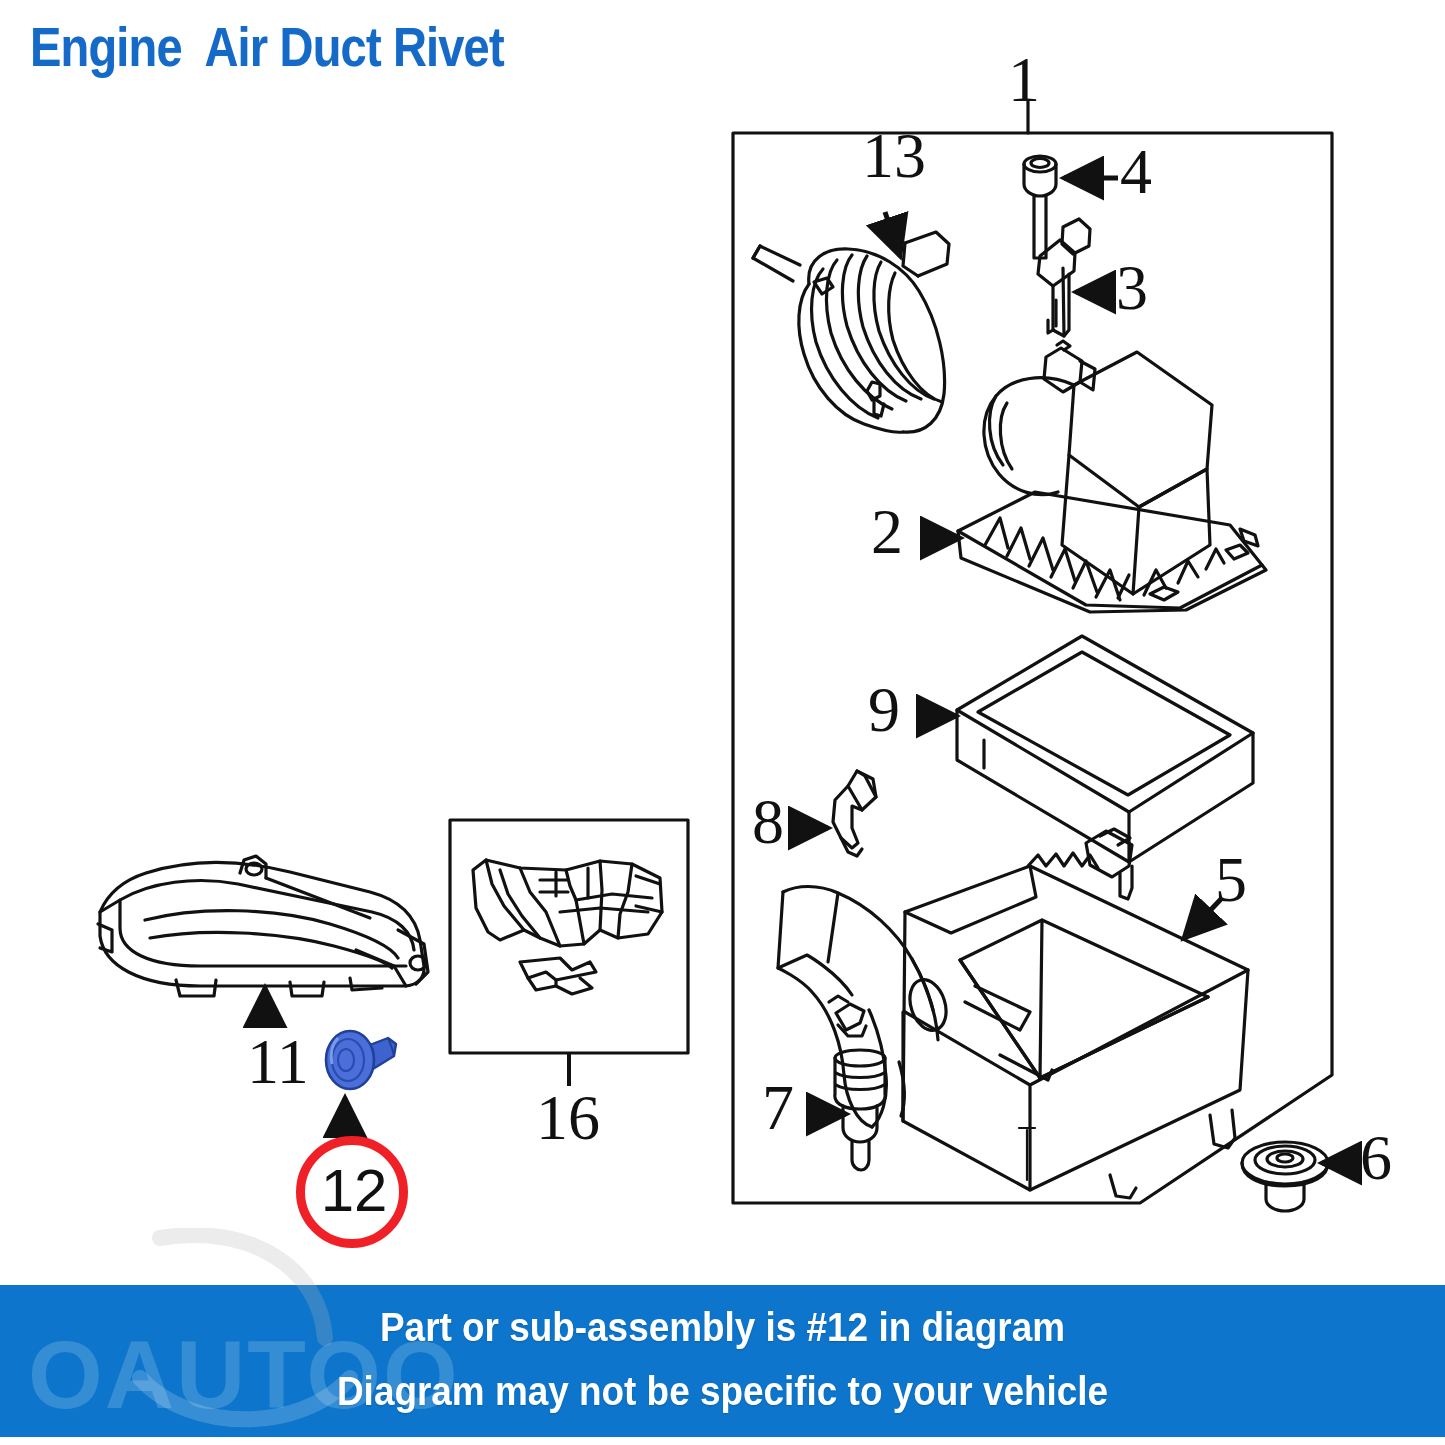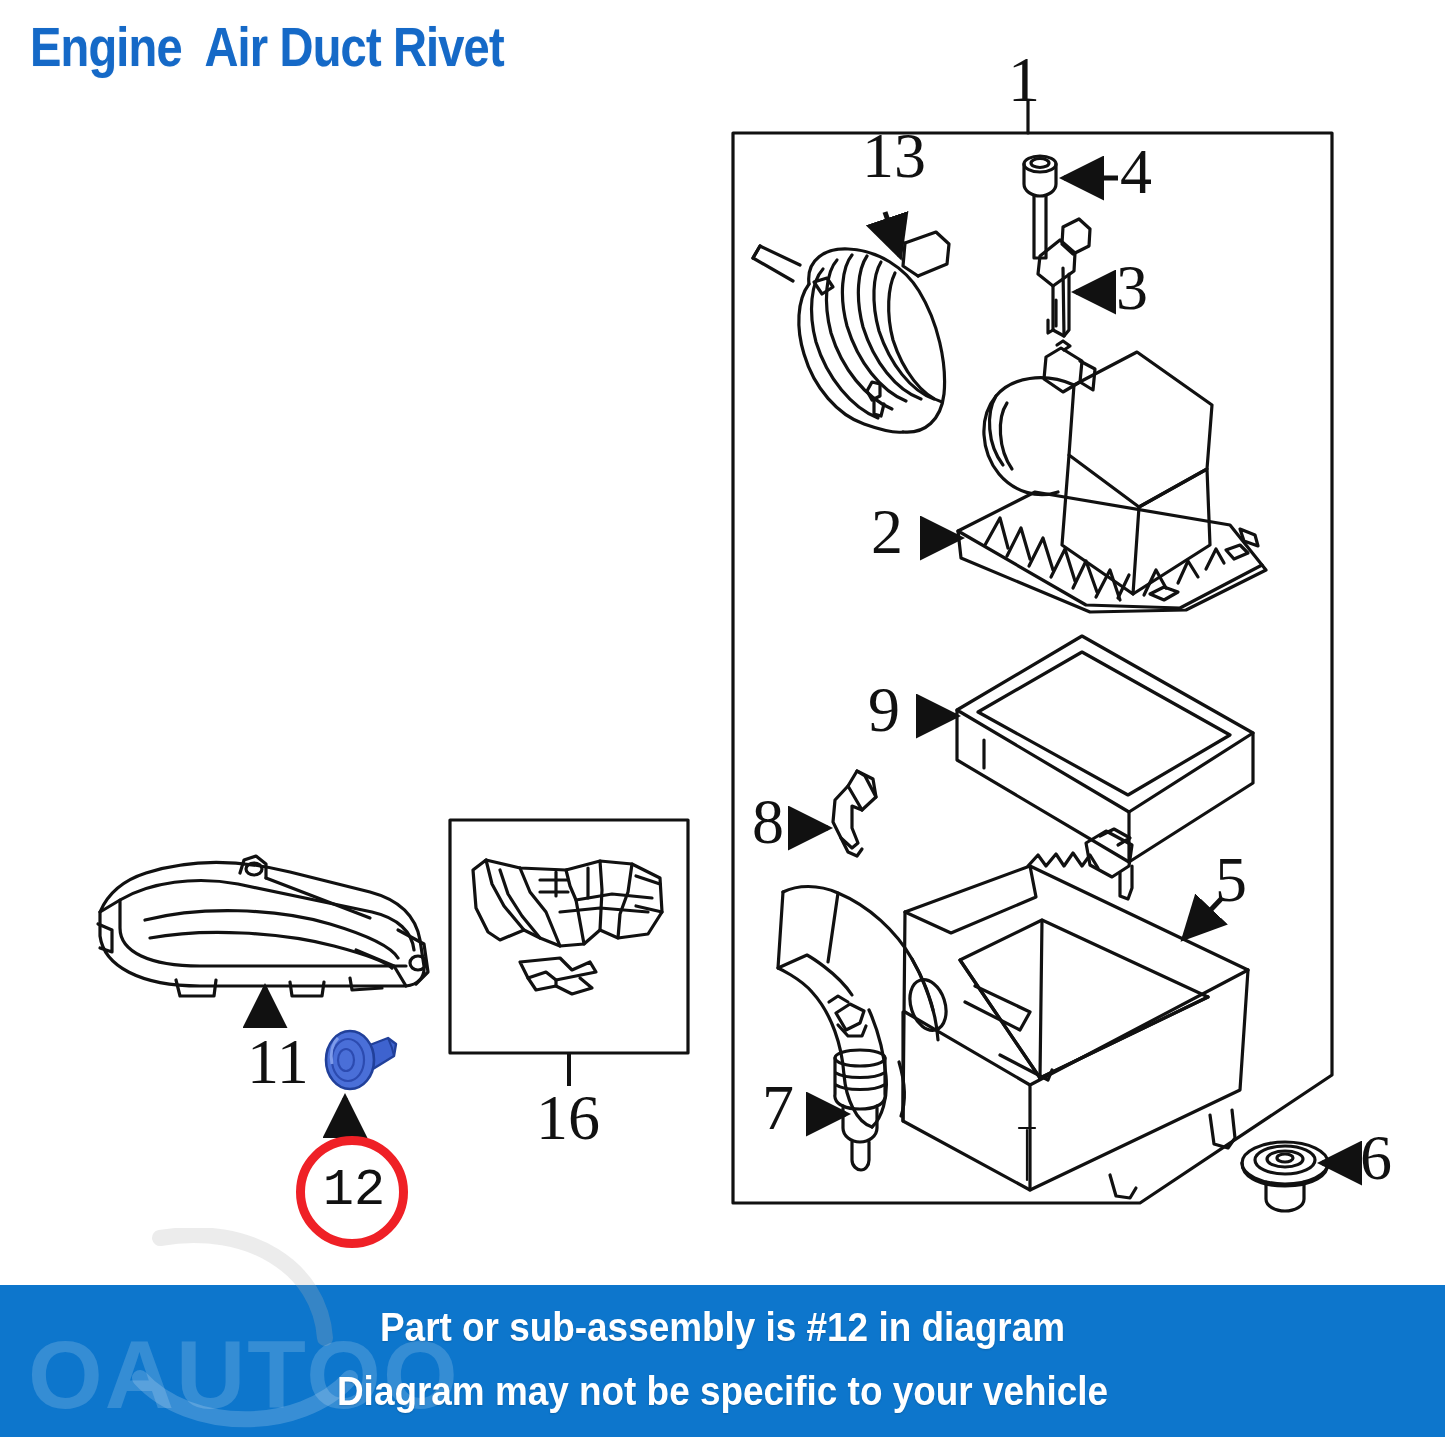--- a/index.html
+++ b/index.html
@@ -68,22 +68,22 @@
     height: 112px;
     border: 9px solid #ef2026;
     border-radius: 50%;
     box-sizing: border-box;
     display: flex;
     align-items: center;
     justify-content: center;
     background: transparent;
   }
   #callout-12 .num {
-    font-family: Liberation Mono, monospace;
-    font-size: 52px;
+    font-family: Liberation Sans, sans-serif;
+    font-size: 60px;
     line-height: 58px;
     color: #111111;
     margin-top: -2px;
     margin-left: 4px;
   }
 
   
   #banner {
     position: absolute;
     left: 0;

